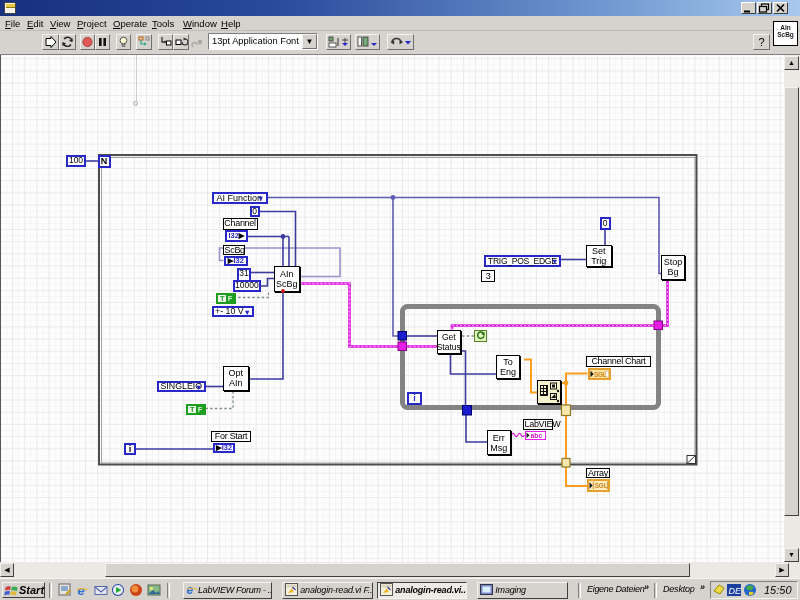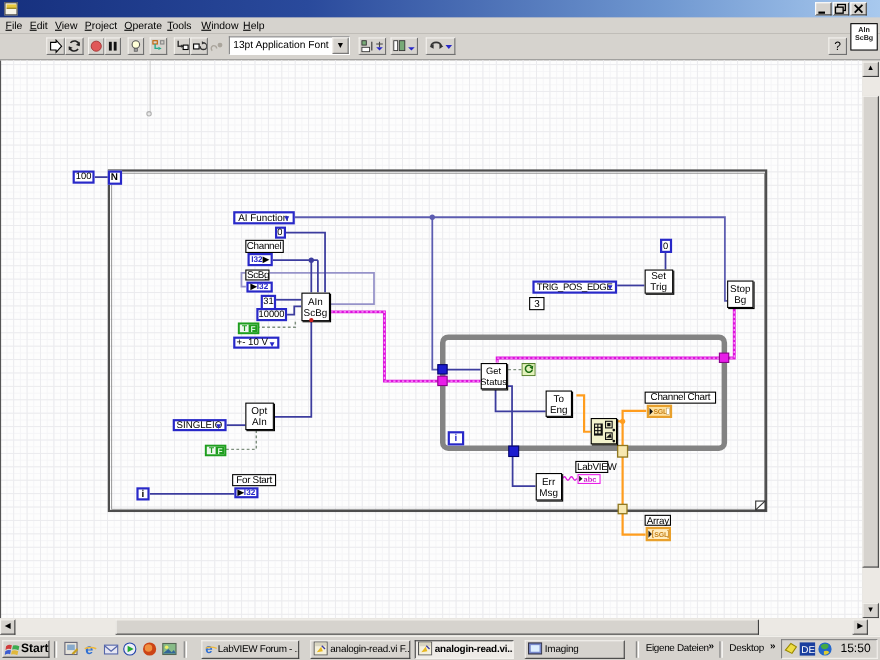--- a/index.html
+++ b/index.html
@@ -58,21 +58,21 @@
 
 
 .sb { position:absolute; background:#ece9e4; }
 .sbtn { position:absolute; background:#d6d3ce;
   border-top:1px solid #f4f2ee; border-left:1px solid #f4f2ee; border-right:1px solid #404040; border-bottom:1px solid #404040;
   text-align:center; color:#000; }
 .sthumb { position:absolute; background:#d6d3ce;
   border-top:1px solid #f4f2ee; border-left:1px solid #f4f2ee; border-right:1px solid #404040; border-bottom:1px solid #404040; }
 
 
-#taskbar { position:absolute; left:0; top:578px; width:800px; height:22px; background:#d6d3ce; border-top:1px solid #f4f2ee; }
+#taskbar { position:absolute; left:0; top:578px; width:800px; height:22px; background:#d6d3ce; border-top:1px solid #f4f2ee;font-style:italic; }
 .tkbtn { position:absolute; top:3px; height:17px; background:#d6d3ce;
   border-top:1px solid #f4f2ee; border-left:1px solid #f4f2ee; border-right:1px solid #404040; border-bottom:1px solid #404040;
   font-size:9px; line-height:15px; color:#000; white-space:nowrap; overflow:hidden; padding-left:2px; letter-spacing:-0.2px; }
 .sep { position:absolute; top:4px; width:3px; height:15px; border-left:1px solid #808080; border-right:1px solid #fff; }
 </style>
 </head>
 <body>
 <div id="screen">
 
   <div id="titlebar">

